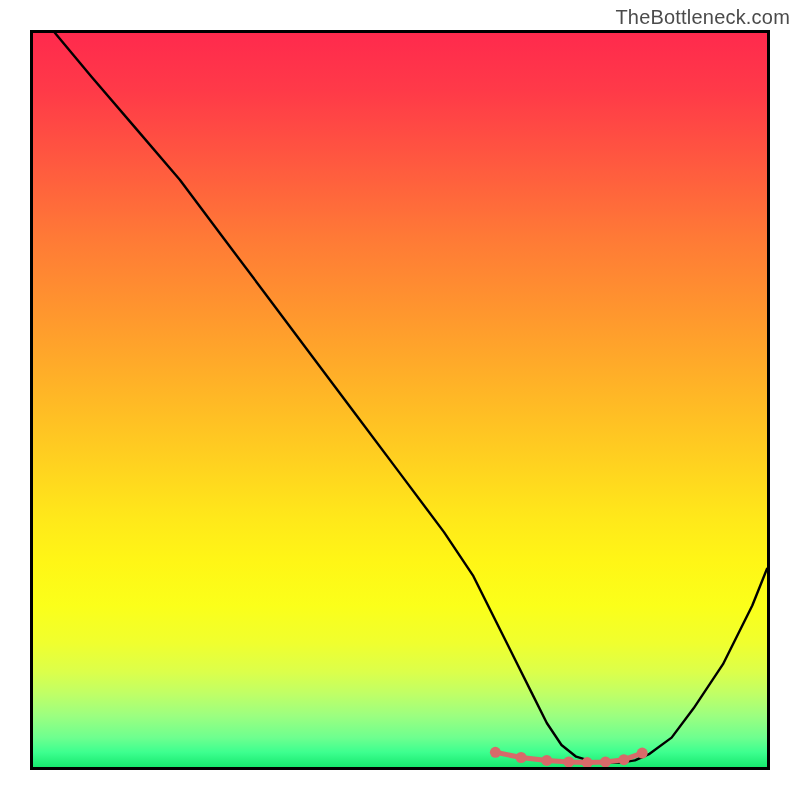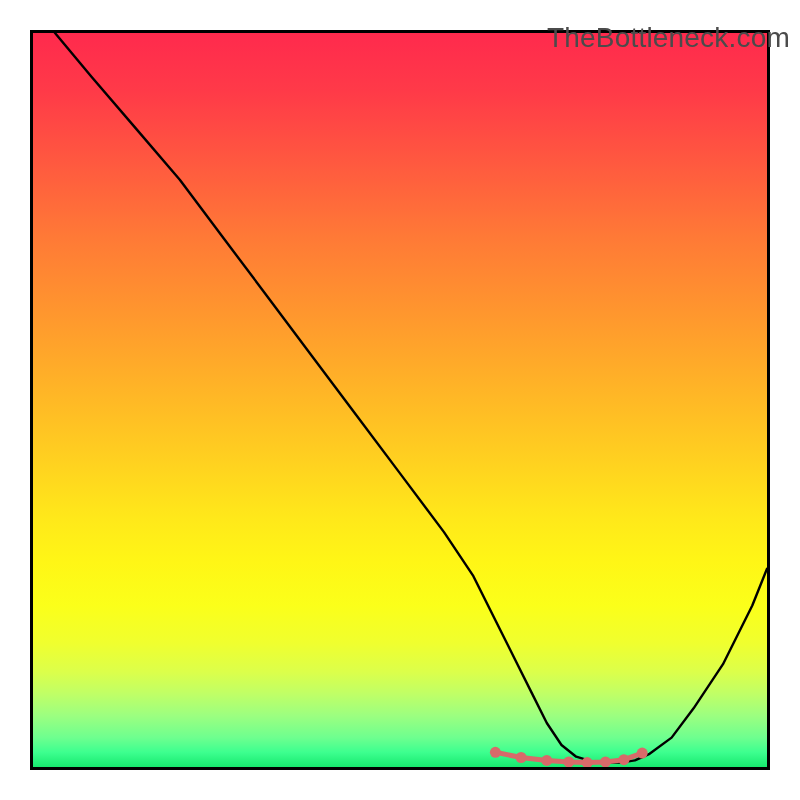--- a/index.html
+++ b/index.html
@@ -11,23 +11,23 @@
     font-family: Arial, Helvetica, sans-serif;
     overflow: hidden;
   }
   .canvas {
     position: relative;
     width: 800px;
     height: 800px;
   }
   .watermark {
     position: absolute;
-    top: 22px;
+    top: 6px;
     right: 10px;
-    font-size: 28px;
+    font-size: 20px;
     font-weight: 500;
     color: #4b4b4b;
     letter-spacing: 0.2px;
     z-index: 10;
   }
   .plot-outer {
     position: absolute;
     left: 30px;
     top: 30px;
     width: 740px;

